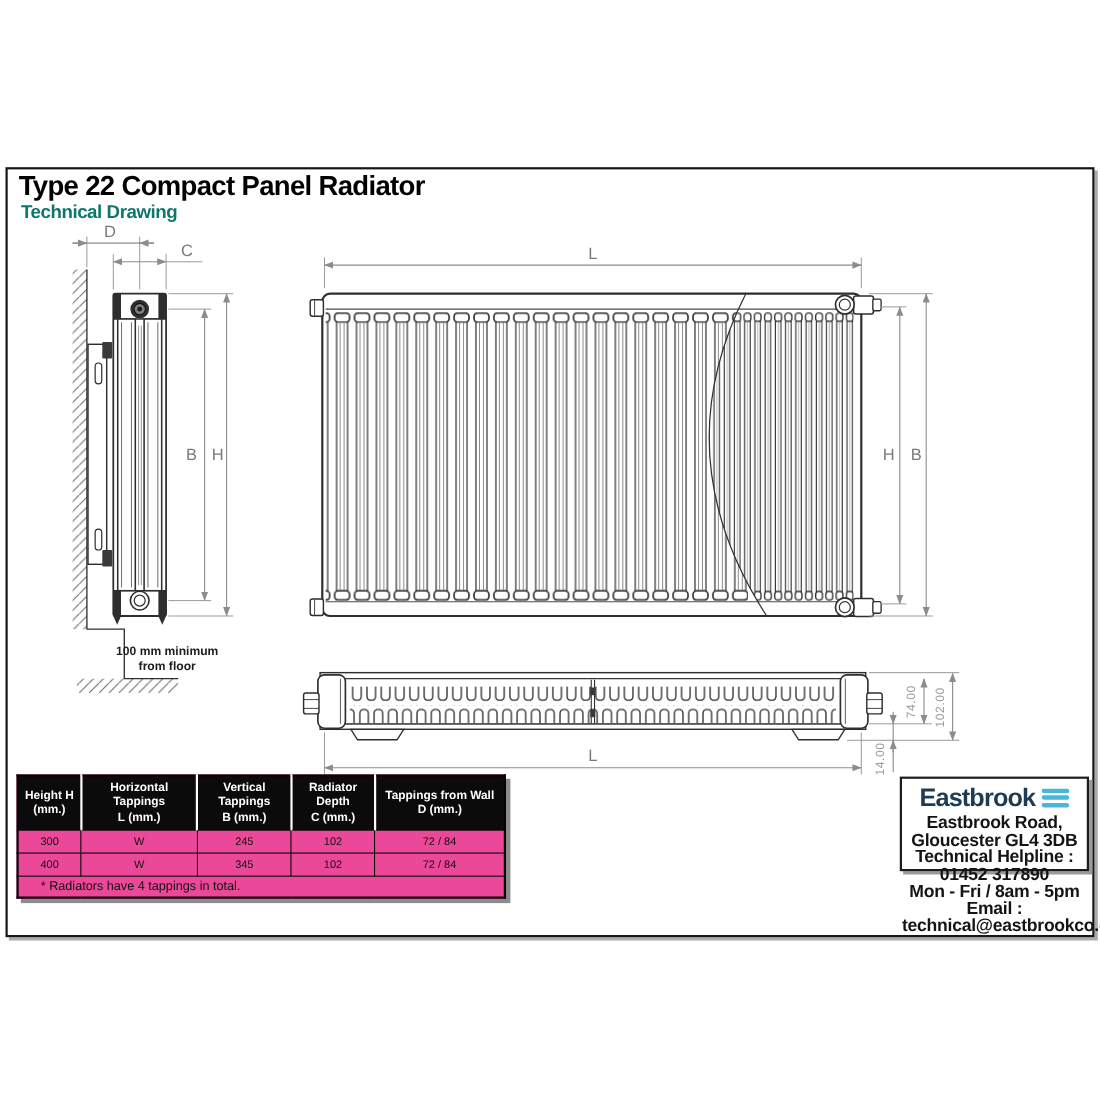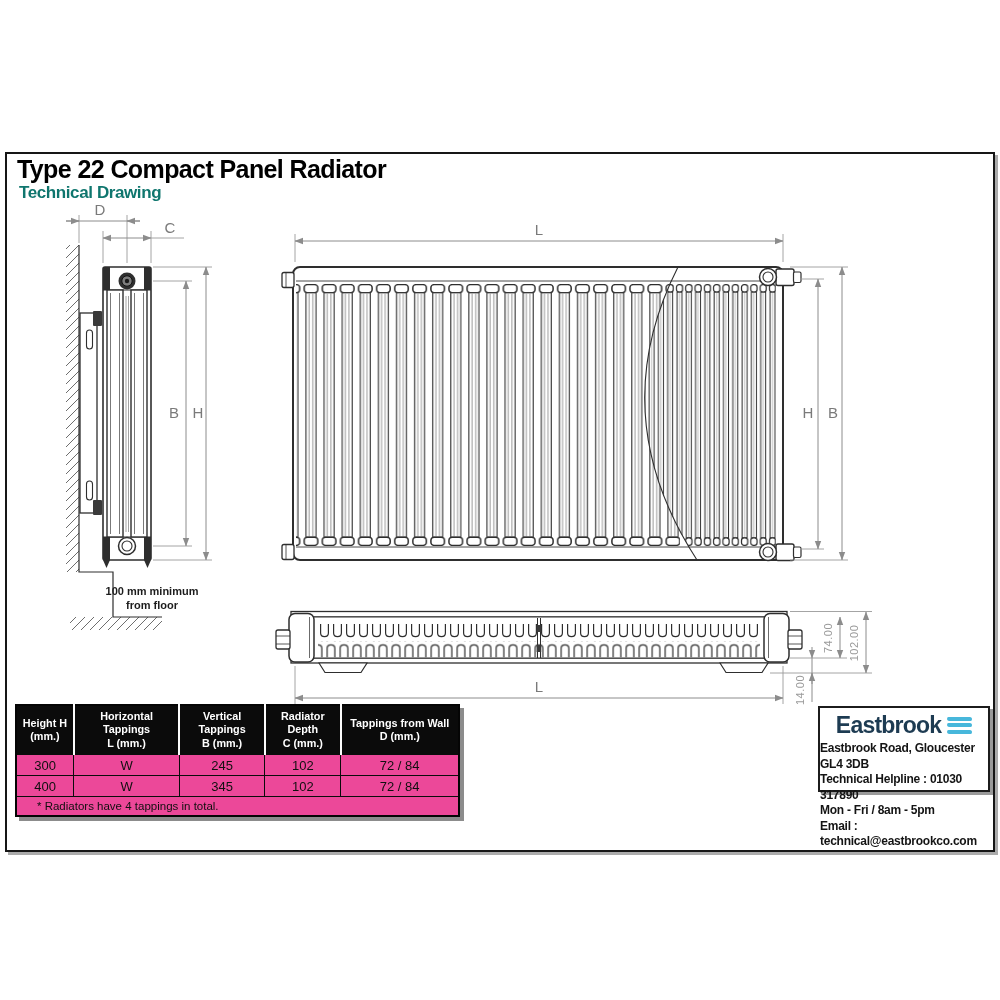--- a/index.html
+++ b/index.html
@@ -17,32 +17,32 @@
   .dimL{font:15px "Liberation Sans", sans-serif;fill:#7a7a7a;}
   .dimN{font:11px "Liberation Sans", sans-serif;fill:#9a9a9a;letter-spacing:0.5px;}
   .note{font:bold 11px "Liberation Sans", sans-serif;fill:#1c1c1c;}
 
   
   #spec{position:absolute;left:15px;top:704px;z-index:4;width:445px;border-collapse:collapse;
         background:#ec4899;border:2px solid #050505;box-shadow:4px 4px 0 #8c8c8c;}
   #spec th{background:#0b0b0b;color:#fff;font-size:10.8px;font-weight:700;line-height:1.25;
            padding:4px 1px;border-left:2px solid #fdfdfd;vertical-align:middle;text-align:center;}
   #spec th:first-child{border-left:none;}
-  #spec td{border:1.5px solid #0b0b0b;font-size:13px;color:#101010;text-align:center;padding:1.5px 2px;height:17px;}
+  #spec td{border:1.5px solid #0b0b0b;font-size:10px;color:#101010;text-align:center;padding:1.5px 2px;height:17px;}
   #spec td.fnote{text-align:left;font-size:11.5px;padding:2px 20px;height:14px;}
 
   
   #brand{position:absolute;left:818px;top:706px;width:168px;height:82px;z-index:4;background:#fff;
          border:2px solid #1c1c1c;box-shadow:3px 3px 0 #9a9a9a;}
   .brand-row{display:flex;justify-content:center;align-items:center;gap:6px;height:27px;margin-top:4px;}
   .brand-name{font-size:23px;font-weight:700;color:#1d3b52;letter-spacing:-0.8px;line-height:1;}
   .brand-waves{display:flex;flex-direction:column;width:25px;}
   .brand-waves i{display:block;height:4.4px;margin:1.1px 0;background:#47b7db;border-radius:1.5px 3px 1.5px 3px;transform:skewX(-8deg);}
   .brand-lines{margin-top:2px;}
-  .brand-lines div{font-size:12px;font-weight:700;color:#141414;line-height:15.5px;letter-spacing:-0.25px;}
+  .brand-lines div{font-size:16px;font-weight:700;color:#141414;text-align:center;line-height:15.5px;letter-spacing:-0.25px;}
 </style>
 </head>
 <body>
 
 <div id="page">
   <div id="sheet"></div>
 
   <div id="titleblock">
     <h1>Type 22 Compact Panel Radiator</h1>
     <h2>Technical Drawing</h2>
@@ -313,18 +313,18 @@
     <div class="brand-row">
       <span class="brand-name">Eastbrook</span>
       <span class="brand-waves">
           <i></i>
           <i></i>
           <i></i>
         </span>
     </div>
     <div class="brand-lines">
       <div>Eastbrook Road, Gloucester GL4 3DB</div>
-      <div>Technical Helpline : 01030 317890</div>
+      <div>Technical Helpline : 01452 317890</div>
       <div>Mon - Fri / 8am - 5pm</div>
       <div>Email : technical@eastbrookco.com</div>
     </div>
   </div>
 </div>
 
 </body></html>

